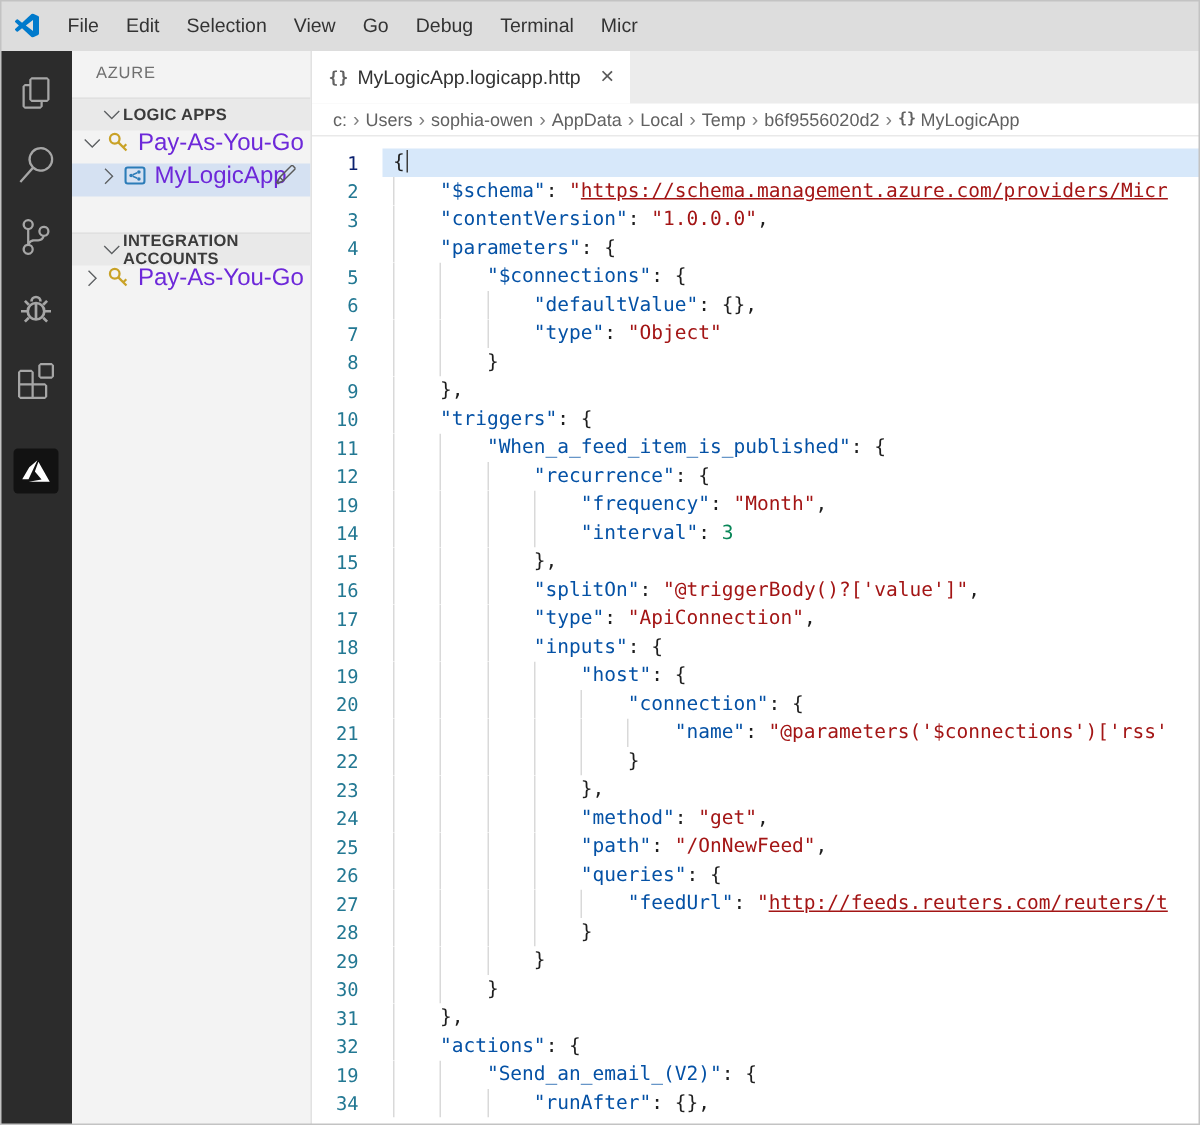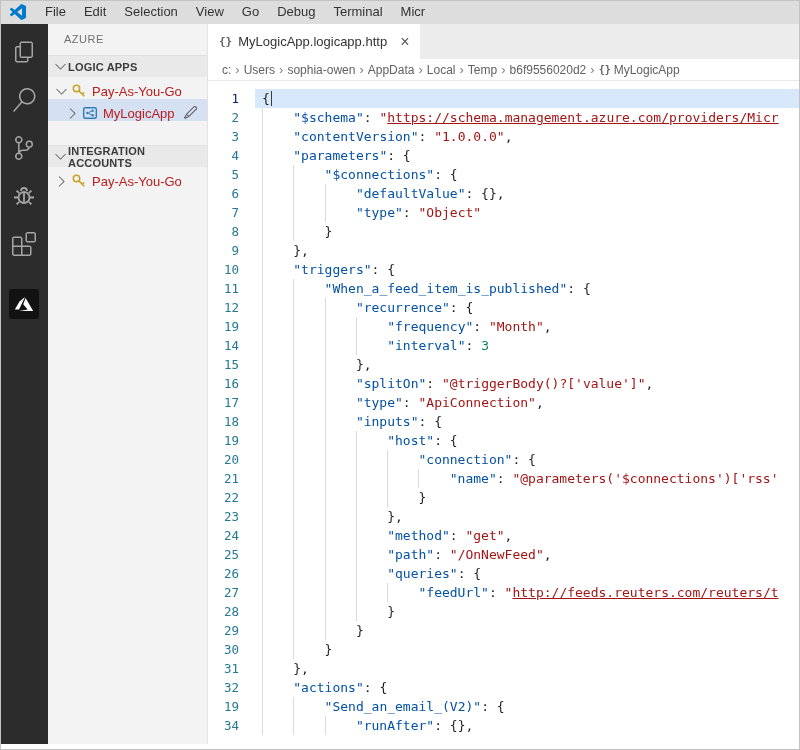--- a/index.html
+++ b/index.html
@@ -1,41 +1,41 @@
 <!DOCTYPE html>
 <html><head>
 <meta charset="utf-8">
 <style>
   *{box-sizing:border-box;margin:0;padding:0}
   body{width:800px;height:750px;overflow:hidden;background:#fff;font-family:"Liberation Sans",sans-serif;cursor:default}
   .frame{position:fixed;left:0;top:0;width:800px;height:750px;border:1px solid #c3c3c3;pointer-events:none;z-index:50}
 
   
-  .menubar{height:24px;background:#ddd;display:flex;align-items:center;padding-left:10px}
+  .menubar{height:34px;background:#ddd;display:flex;align-items:center;padding-left:10px}
   .logo{display:flex;align-items:center;width:18px}
   .logo svg{width:16px;height:16px;display:block}
   .menu-items{display:flex;margin-left:8px}
   .menu-item{font-size:13px;color:#333;line-height:30px;padding:0 9px}
 
   .main{display:flex;height:720px}
 
   
   .activitybar{width:48px;background:#2c2c2c;flex-shrink:0;display:flex;flex-direction:column;align-items:center;padding-top:4px}
   .act{width:48px;height:48px;display:flex;align-items:center;justify-content:center;color:#a6a6a6}
   .act .ic,.act .ic svg{width:24px;height:24px;display:block}
   .act.azure{margin-top:12px}
   .tile{width:30px;height:30px;border-radius:3px;background:#121212;display:flex;align-items:center;justify-content:center}
   .tile svg{width:22px;height:22px;display:block}
 
   
   .sidebar{width:160px;flex-shrink:0;background:#f3f3f3;border-right:1px solid #e2e2e2;overflow:hidden}
   .sidebar-title{font-size:11px;color:#6f6f6f;padding:9px 0 10px 16px;letter-spacing:.5px}
-  .section-header{height:22px;display:flex;align-items:center;background:#e9e9e9;border-top:1px solid #e0e0e0;font-size:11px;font-weight:700;color:#3b3b3b;letter-spacing:.2px;padding-left:4px}
+  .section-header{height:22px;display:flex;align-items:center;background:#e9e9e9;border-top:1px solid #e0e0e0;font-size:11px;font-weight:700;color:#3b3b3b;letter-spacing:.2px;padding-left:18px}
   .section-gap{margin-top:24px}
-  .tree-item{height:22px;display:flex;align-items:flex-end;padding-left:5px;position:relative;font-size:13px;color:#b91c1c;white-space:nowrap}
+  .tree-item{height:22px;display:flex;align-items:flex-start;padding-left:5px;position:relative;font-size:16px;color:#6d28d9;white-space:nowrap}
   .tree-item.selected{background:#d5e1f2}
   .tree-item.depth-1{padding-left:16px}
   .twist{width:16px;height:16px;display:flex;align-items:center;justify-content:center;color:#5f6264;flex-shrink:0}
   .twist svg{width:15px;height:15px;display:block}
   .item-icon{width:16px;height:16px;margin:0 5px 0 2px;display:flex;align-items:center;justify-content:center}
   .item-icon svg{width:16px;height:16px;display:block}
   .action{position:absolute;right:8px;width:16px;height:16px}
   .action svg{width:15px;height:15px;display:block}
 
   

